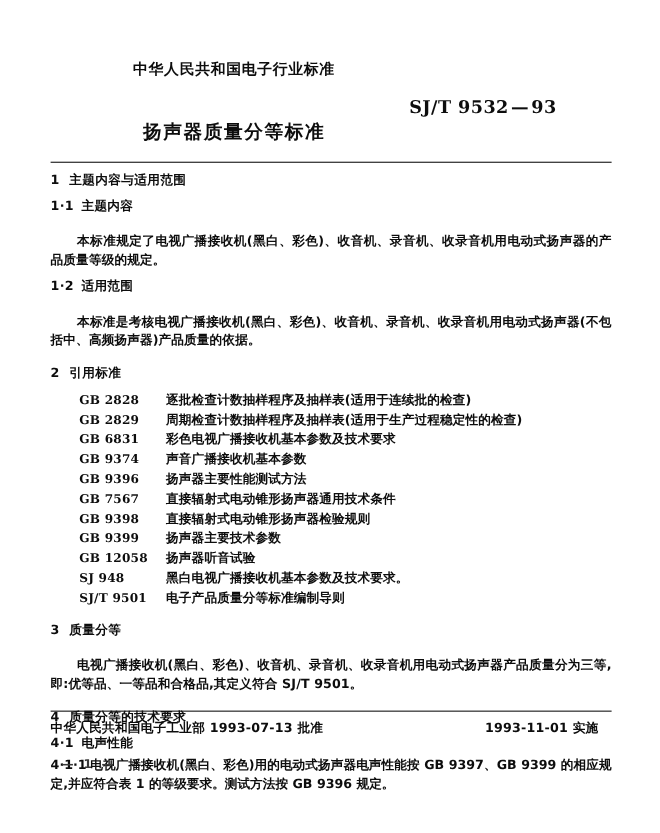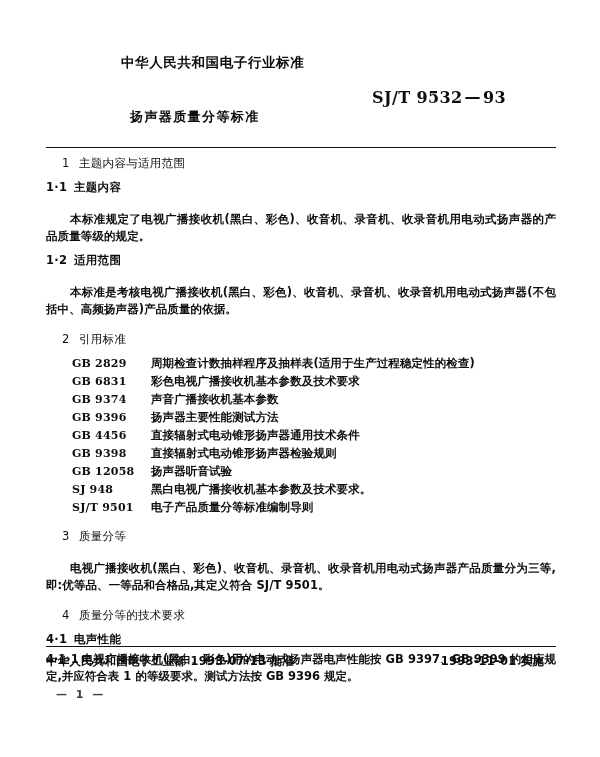--- a/index.html
+++ b/index.html
@@ -49,21 +49,21 @@
     font-size: 16px;
     font-weight: bold;
     font-family: "DejaVu Serif", "Liberation Serif", serif;
     letter-spacing: 0.4px;
     white-space: nowrap;
   }
   .doc-title {
     position: absolute;
     left: 84px;
     top: 62px;
-    font-size: 13px;
+    font-size: 17px;
     font-weight: bold;
     letter-spacing: 1.4px;
     white-space: nowrap;
   }
 
   
   .rule {
     position: absolute;
     left: 46px;
     width: 510px;
@@ -76,23 +76,23 @@
   
   .content {
     position: absolute;
     left: 46px;
     top: 156px;
     width: 510px;
   }
 
   .h1 {
     font-size: 11.5px;
-    font-weight: normal;
+    font-weight: bold;
     letter-spacing: 0.3px;
-    margin: 0 0 9px 16px;
+    margin: 0 0 9px 0;
     white-space: nowrap;
   }
   .h1 .num { display: inline-block; width: 17px; }
 
   .h2 {
     font-size: 11.5px;
     font-weight: bold;
     letter-spacing: 0.3px;
     margin: 0 0 4px 0;
     white-space: nowrap;
@@ -219,42 +219,50 @@
 
     <div class="gap-sm"></div>
 
     <div class="h1">
       <span class="num">2</span><span>引用标准</span>
     </div>
 
     <table class="refs">
       <tbody>
         <tr>
+          <td class="code">GB 2828</td>
+          <td class="desc">逐批检查计数抽样程序及抽样表(适用于连续批的检查)</td>
+        </tr>
+        <tr>
           <td class="code">GB 2829</td>
           <td class="desc">周期检查计数抽样程序及抽样表(适用于生产过程稳定性的检查)</td>
         </tr>
         <tr>
           <td class="code">GB 6831</td>
           <td class="desc">彩色电视广播接收机基本参数及技术要求</td>
         </tr>
         <tr>
           <td class="code">GB 9374</td>
           <td class="desc">声音广播接收机基本参数</td>
         </tr>
         <tr>
           <td class="code">GB 9396</td>
           <td class="desc">扬声器主要性能测试方法</td>
         </tr>
         <tr>
-          <td class="code">GB 4456</td>
+          <td class="code">GB 7567</td>
           <td class="desc">直接辐射式电动锥形扬声器通用技术条件</td>
         </tr>
         <tr>
           <td class="code">GB 9398</td>
           <td class="desc">直接辐射式电动锥形扬声器检验规则</td>
+        </tr>
+        <tr>
+          <td class="code">GB 9399</td>
+          <td class="desc">扬声器主要技术参数</td>
         </tr>
         <tr>
           <td class="code">GB 12058</td>
           <td class="desc">扬声器听音试验</td>
         </tr>
         <tr>
           <td class="code">SJ 948</td>
           <td class="desc">黑白电视广播接收机基本参数及技术要求。</td>
         </tr>
         <tr>

